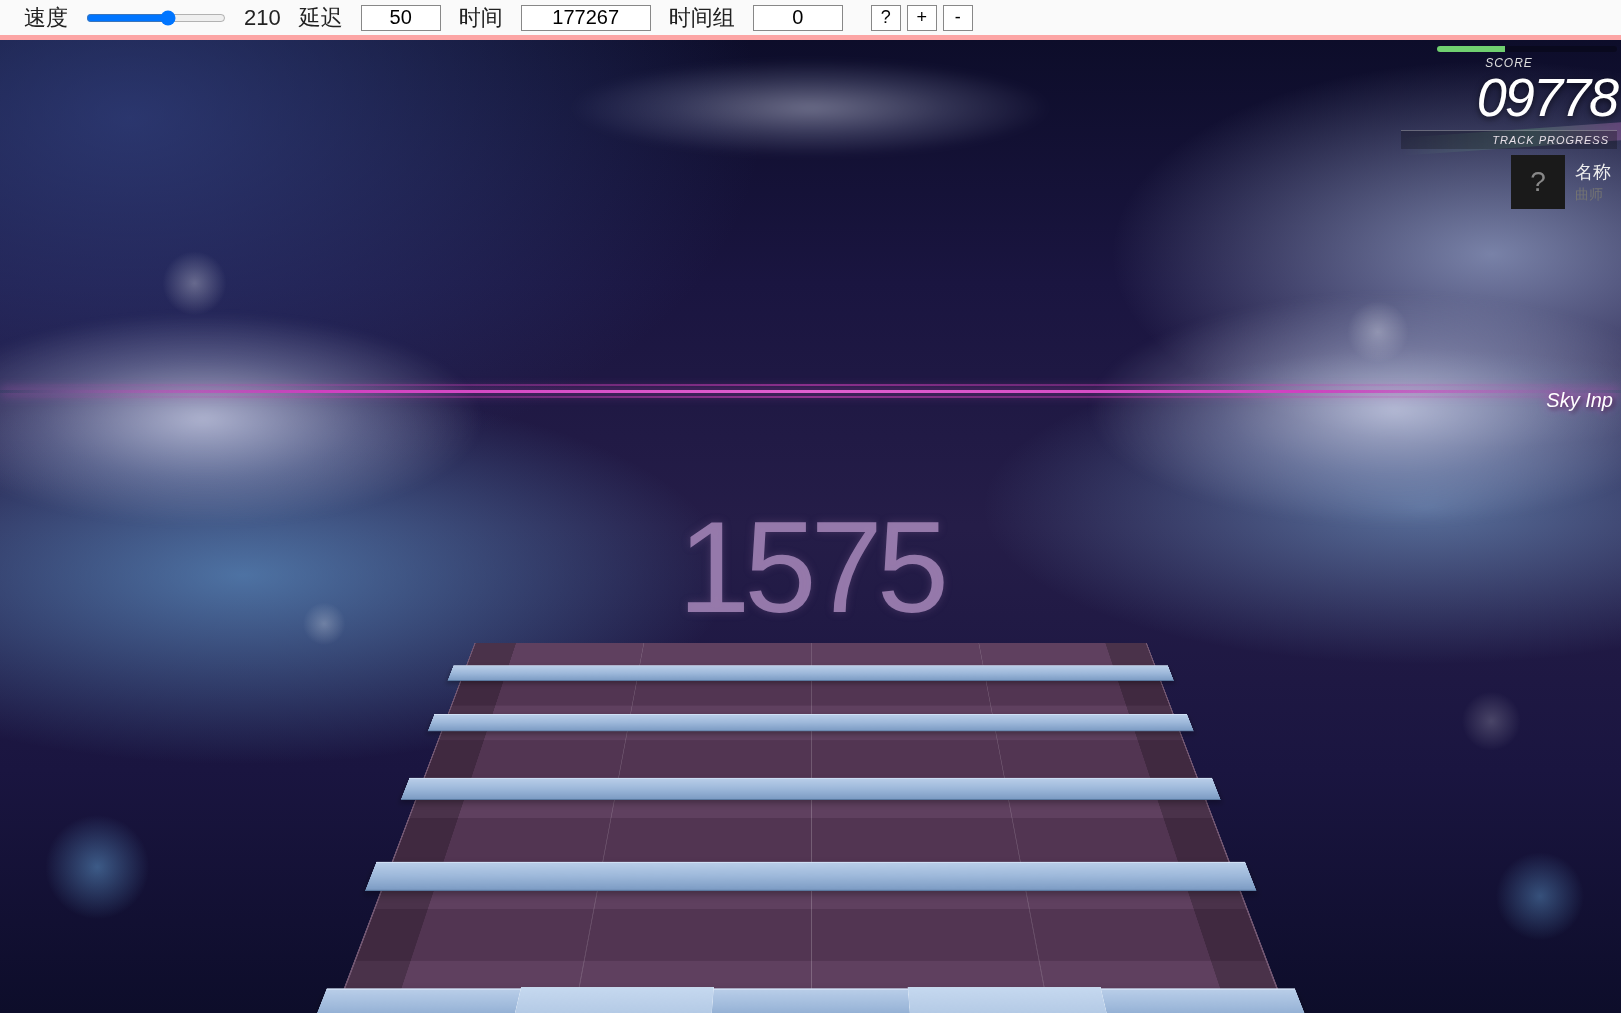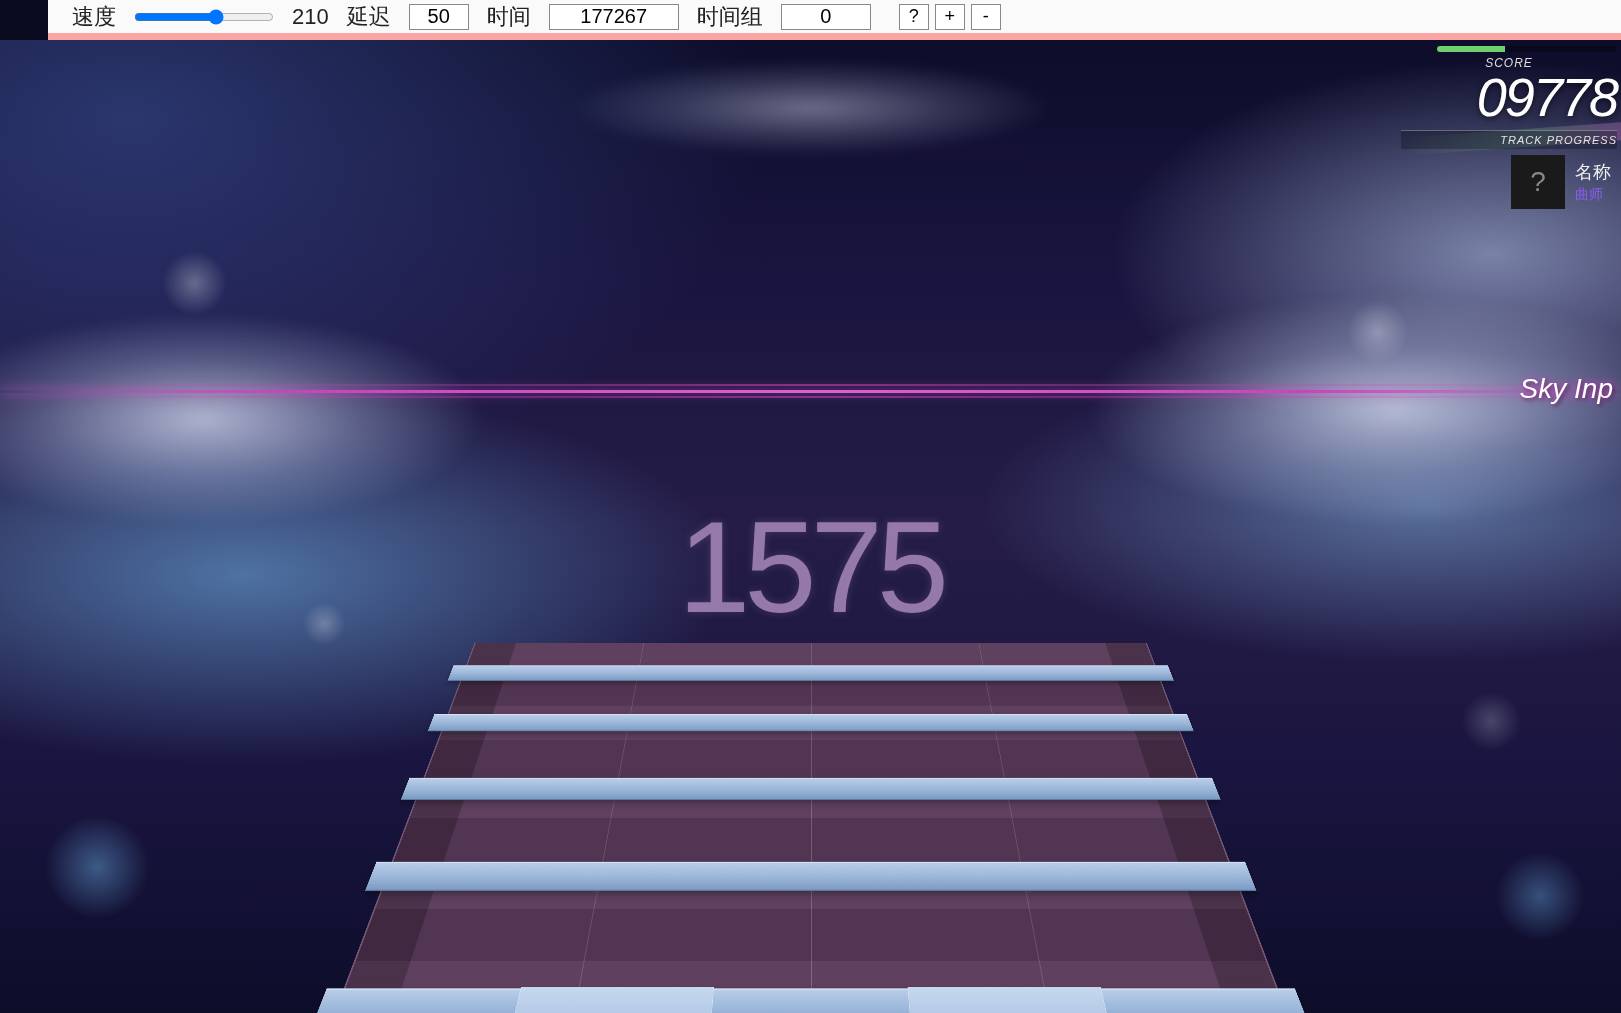--- a/index.html
+++ b/index.html
@@ -2,31 +2,31 @@
 <html><head>
 <meta charset="utf-8">
 <style>
   * { margin: 0; padding: 0; box-sizing: border-box; }
   html, body { width: 100%; height: 100%; overflow: hidden; font-family: Arial, sans-serif; }
   body { background: #0a0a20; position: relative; }
 
   
   .toolbar {
     position: absolute; top: 0; left: 0; right: 0; height: 40px;
-    background: #fafafa; border-bottom: 7px solid #fca5a5;
+    background: #fafafa; border-bottom: 5px solid #fca5a5;
     display: flex; align-items: center; gap: 18px; padding: 0 24px;
-    font-size: 22px; z-index: 100; margin-left: 48px;
+    font-size: 22px; z-index: 100;
   }
   .tb-label { color: #222; }
   .tb-slider { width: 140px; }
   .tb-input {
     border: 1px solid #888; background: #fff; height: 26px;
     font-size: 20px; text-align: center; padding: 0 4px;
   }
-  .tb-input.w1 { width: 60px; }
+  .tb-input.w1 { width: 80px; }
   .tb-input.w2 { width: 130px; }
   .tb-input.w3 { width: 90px; }
   .tb-btn {
     width: 30px; height: 26px; border: 1px solid #888; background: #fff;
     font-size: 18px; display: flex; align-items: center; justify-content: center;
     cursor: pointer;
   }
   .tb-btns { display: flex; gap: 6px; margin-left: 10px; }
 
   
@@ -71,22 +71,22 @@
     box-shadow: 0 0 12px rgba(220,80,200,0.8);
     z-index: 30;
   }
   .sky-line::before, .sky-line::after {
     content: ""; position: absolute; left: 0; right: 0; height: 2px;
     background: linear-gradient(90deg, transparent 0%, rgba(200,60,180,0.6) 50%, transparent 100%);
   }
   .sky-line::before { top: -6px; }
   .sky-line::after { top: 6px; }
   .sky-label {
-    position: absolute; right: 8px; top: 333px; z-index: 31;
-    font-style: italic; font-size: 28px; color: #fff;
+    position: absolute; right: 8px; top: 349px; z-index: 31;
+    font-style: italic; font-size: 20px; color: #fff;
     text-shadow: 0 0 10px #d040c0, 2px 2px 4px rgba(0,0,0,0.6);
   }
 
   
   .scene {
     position: absolute; left: 50%; top: 0;
     transform-style: preserve-3d;
     transform: translateX(-50%) rotateX(62deg) translateZ(-200px) translateY(300px);
     z-index: 10;
   }
@@ -147,35 +147,35 @@
   .progress-bar {
     width: 180px; height: 6px; background: rgba(0,0,0,0.3);
     border-radius: 3px; margin-left: auto; margin-bottom: 4px;
     overflow: hidden;
   }
   .progress-fill { height: 100%; background: #70d070; width: 38%; }
   .score-label { font-size: 12px; font-style: italic; color: #ddd; letter-spacing: 1px; text-align: center; }
   .score-value { font-size: 54px; font-weight: 300; font-style: italic; letter-spacing: -2px;
     text-shadow: 0 2px 6px rgba(0,0,0,0.6); line-height: 1; }
   .track-prog {
-    margin-top: 6px; background: rgba(0,0,0,0.25); padding: 3px 0;
+    margin-top: 6px; background: rgba(0,0,0,0.25); padding: 3px 8px;
     font-size: 11px; font-style: italic; color: #e8e0e8; letter-spacing: 1px;
     border-top: 1px solid rgba(255,255,255,0.3);
   }
   .song-card {
     display: flex; gap: 10px; margin-top: 6px; justify-content: flex-end;
     align-items: center; padding-right: 6px;
   }
   .song-art {
     width: 54px; height: 54px; background: #1a1a1a;
     display: flex; align-items: center; justify-content: center;
     font-size: 28px; color: #888;
   }
   .song-meta { text-align: left; color: #eee; font-size: 18px; }
-  .song-artist { font-size: 14px; color: #8b5cf6; margin-top: 2px; }
+  .song-artist { font-size: 14px; color: #737373; margin-top: 2px; }
   .panel-deco {
     position:absolute; right:0; top:90px; width:220px; height:18px;
     background: linear-gradient(90deg, rgba(120,200,140,0) 0%, rgba(120,200,140,0.25) 60%, rgba(200,120,200,0.35) 100%);
     transform: skewY(-4deg);
     z-index:-1;
   }
 </style>
 </head>
 <body>
 

